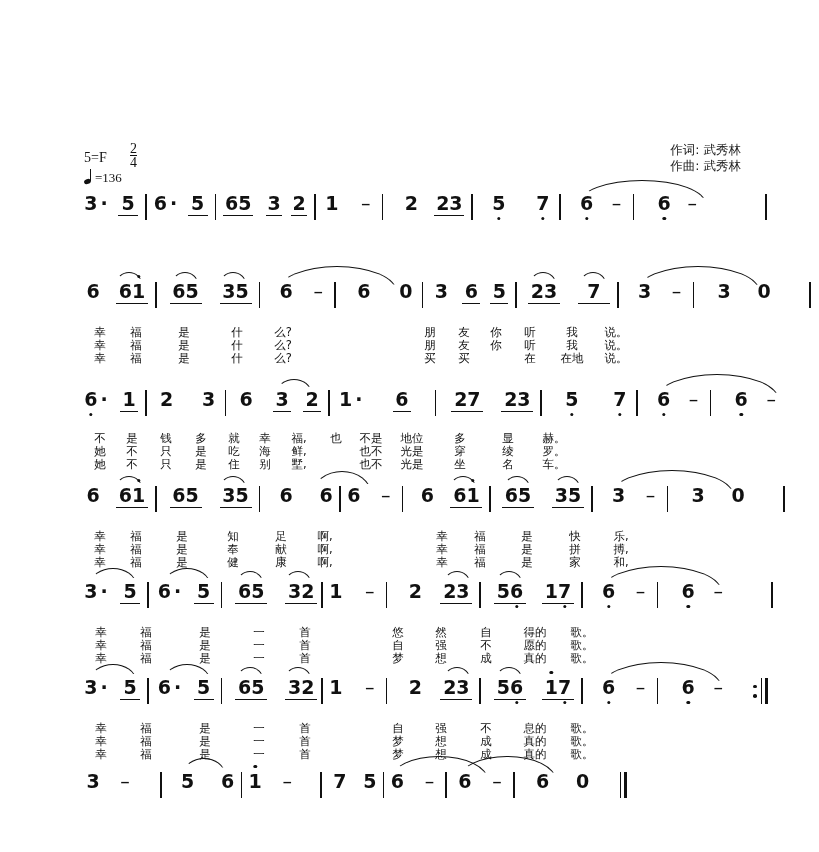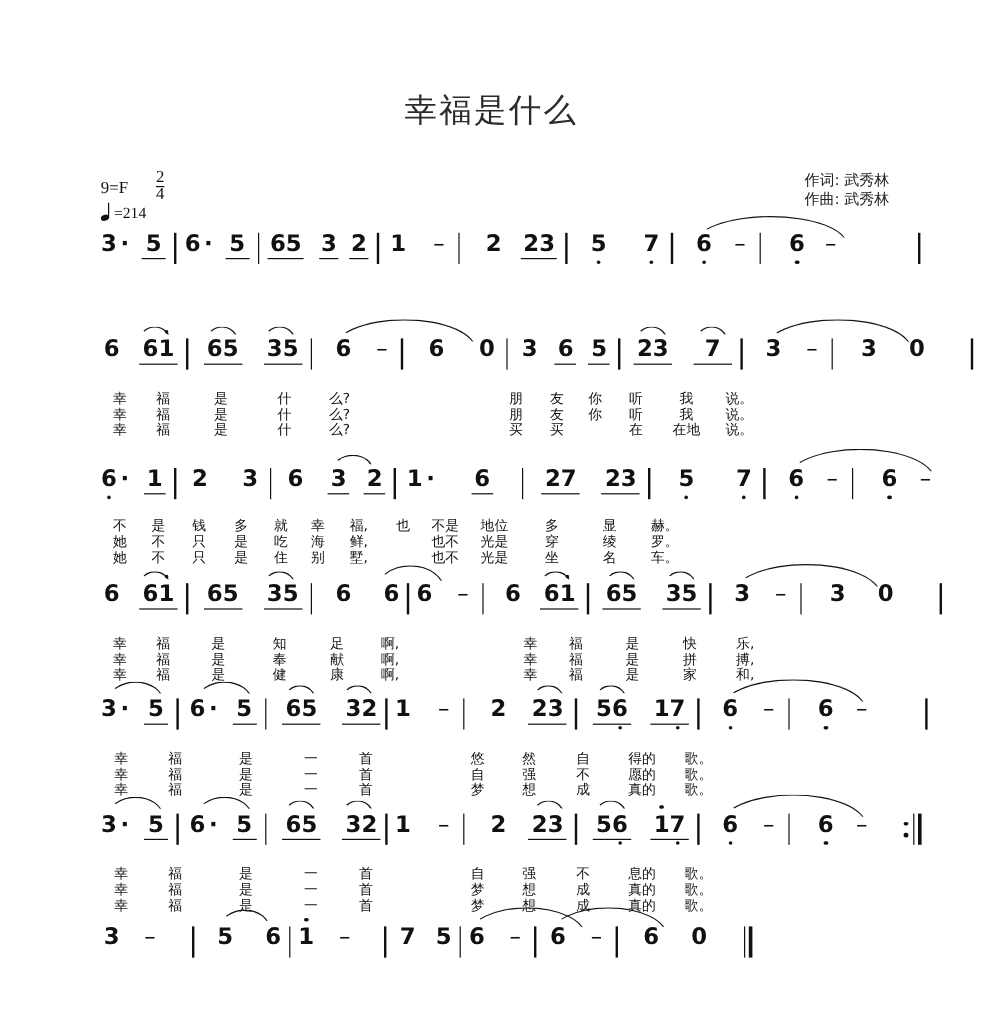--- a/index.html
+++ b/index.html
@@ -188,35 +188,34 @@
   }
   .lyr span { display: block; }
 
   .spacer { flex: none; }
 </style>
 </head>
 <body>
 
 <div class="sheet">
 
-  <div class="title">幸福是什么</div>
 
   <div class="credits">
     <div>作词: 武秀林</div>
     <div>作曲: 武秀林</div>
   </div>
 
   <div class="keyblock">
-    <div class="keysig">9=F</div>
+    <div class="keysig">5=F</div>
     <div class="meter">
       <span class="num">2</span>
       <span class="den">4</span>
     </div>
     <div class="tempo">
-      <span class="qnote"></span><span>=214</span>
+      <span class="qnote"></span><span>=136</span>
     </div>
   </div>
 
   <div class="system" style="top:192px">
     <div class="noterow">
       <div class="measure">
         <span class="n" style="width:24px"><span class="d">3</span><span class="aug">·</span></span>
         <span class="n beam" style="width:20px;margin-left:10px"><span class="d">5</span></span>
       </div>
       <div class="bar"></div>

